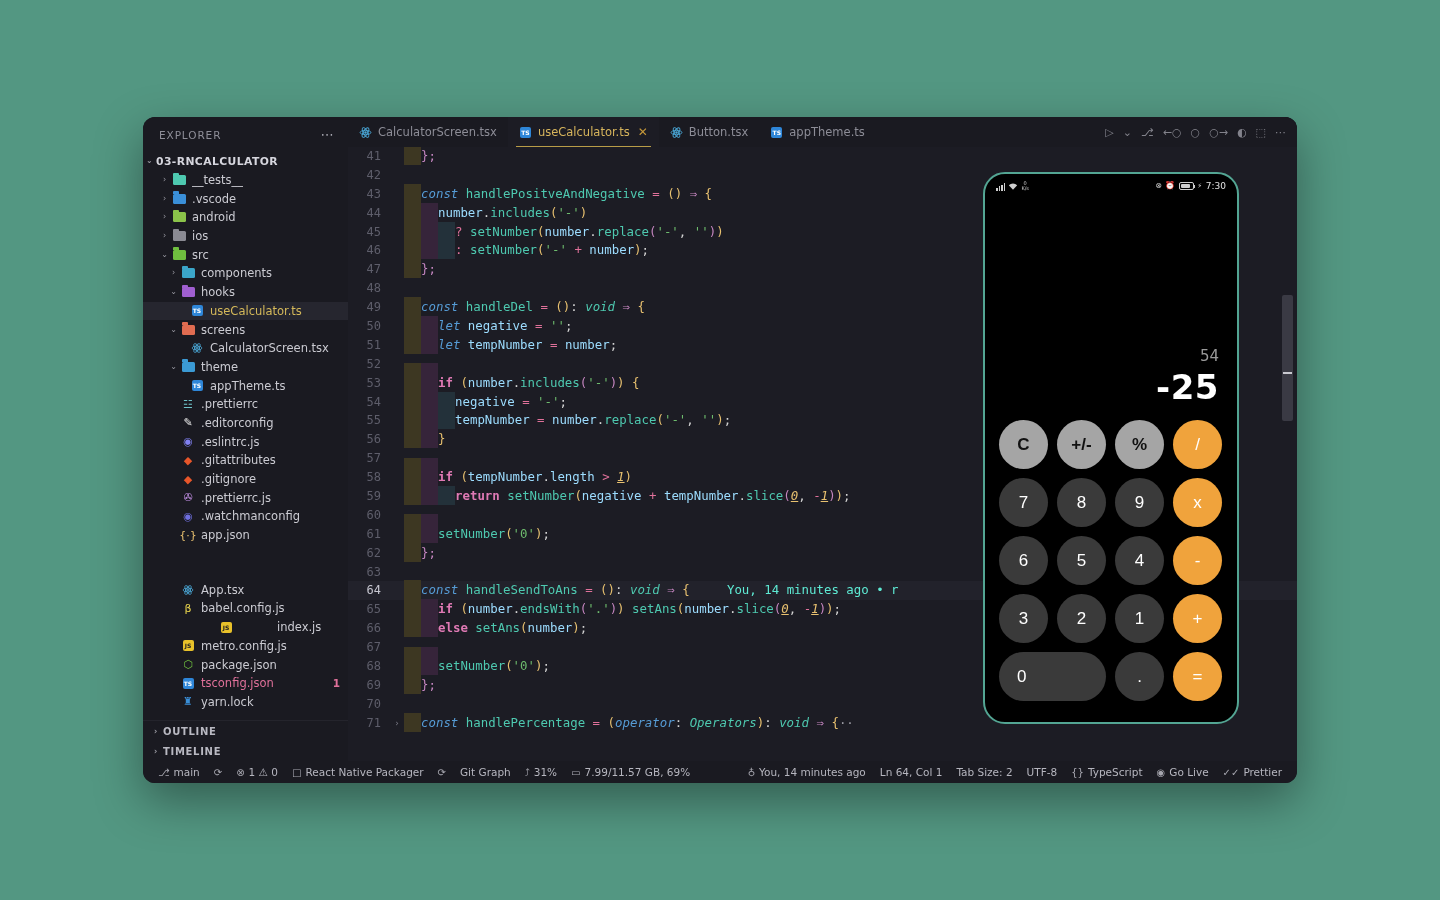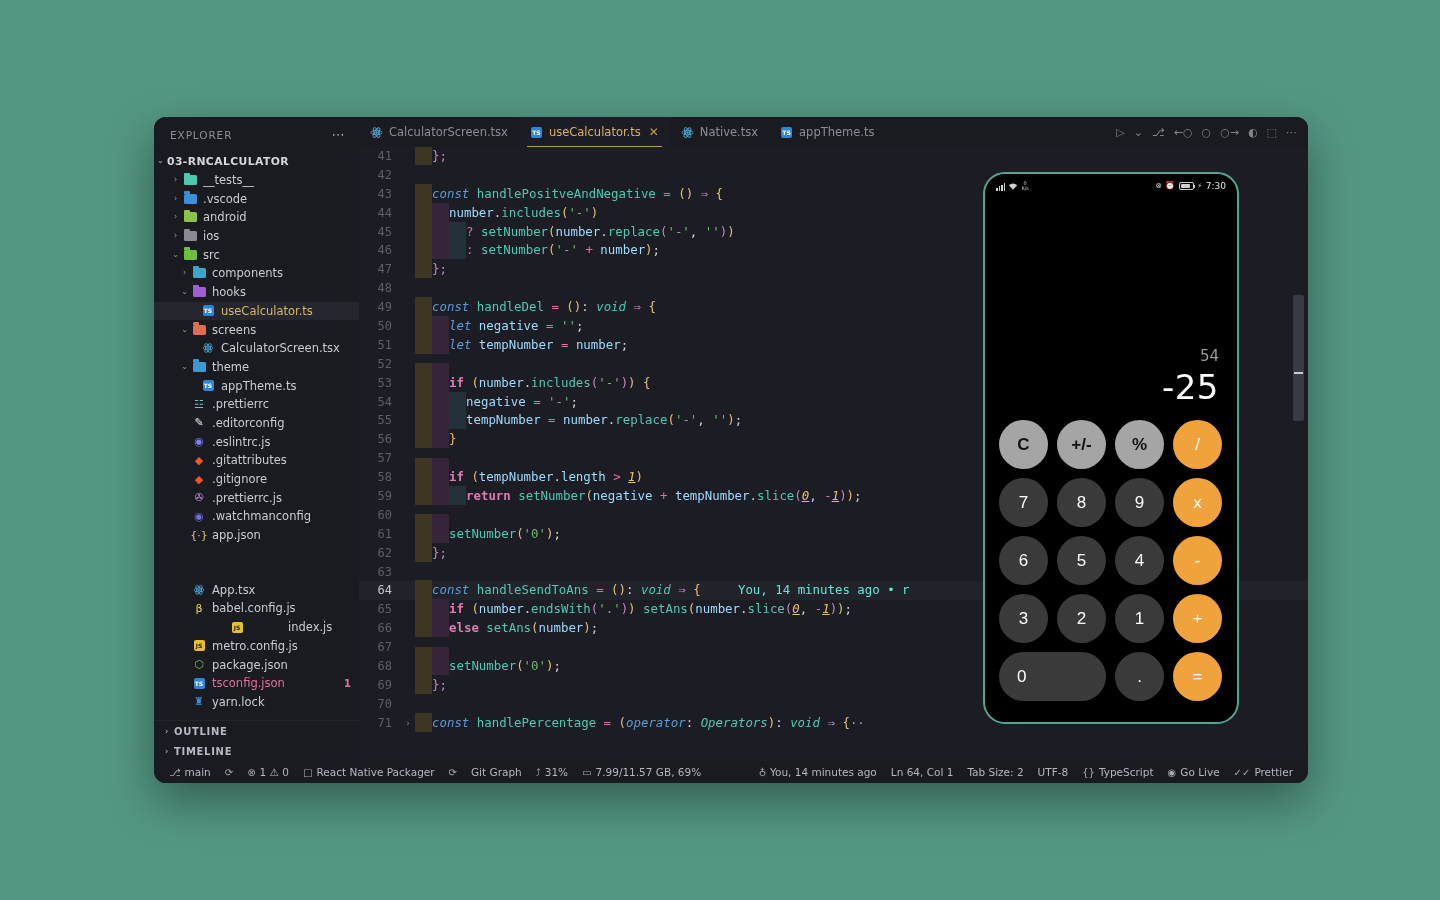--- a/index.html
+++ b/index.html
@@ -5,21 +5,21 @@
   * { box-sizing: border-box; margin: 0; padding: 0; }
   html, body {
     width: 1440px; height: 900px; overflow: hidden;
     background: #539782;
     font-family: "DejaVu Sans", sans-serif;
   }
   #root { position: relative; width: 1440px; height: 900px; background: #539782; }
 
   
   .window {
-    position: absolute; left: 154px; top: 117px;
+    position: absolute; left: 143px; top: 117px;
     width: 1154px; height: 666px;
     background: #1c1c24; border-radius: 12px;
     overflow: hidden;
     box-shadow: 0 18px 48px rgba(0,0,0,.38);
     display: flex; flex-direction: column;
   }
   .win-body { flex: 1; display: flex; min-height: 0; }
 
   
   .sidebar {
@@ -172,21 +172,21 @@
   }
   .battshape::after { content:""; position:absolute; right:-2.5px; top:2px; width:1.5px; height:3px; background:#cfcfcf; }
   .battfill { height: 4px; width: 9px; background:#cfcfcf; margin-left: 1px; border-radius:1px; }
   .ps-time { font-size: 9px; color:#e2e2e2; }
 
   .calc-display {
     padding: 0 18px; text-align: right; color: #fff;
     margin-top: 152px;
   }
   .calc-sub { font-size: 15px; color: #9a9a9a; line-height: 20px; }
-  .calc-main { font-size: 34px; font-weight: 400; line-height: 42px; letter-spacing: .5px; }
+  .calc-main { font-size: 34px; font-weight: 700; line-height: 42px; letter-spacing: .5px; }
 
   .keypad { padding: 12px 14px 0 14px; }
   .krow { display: flex; gap: 9px; margin-bottom: 9px; }
   .key {
     width: 49px; height: 49px; border-radius: 50%;
     display: flex; align-items: center; justify-content: center;
     font-size: 17px; color: #fff; background: #3a3a3a;
     font-family: "Liberation Sans", sans-serif; cursor: default;
   }
   .key.light { background: #a5a5a5; color: #111; font-weight: bold; }
@@ -446,21 +446,21 @@
             </div>
             <div class="tab">
               <span class="tabicon">
                 <svg width="13" height="13" viewBox="0 0 24 24">
                   <ellipse cx="12" cy="12" rx="10" ry="4" fill="none" stroke="#4aa8d8" stroke-width="1.7"></ellipse>
                   <ellipse cx="12" cy="12" rx="10" ry="4" fill="none" stroke="#4aa8d8" stroke-width="1.7" transform="rotate(60 12 12)"></ellipse>
                   <ellipse cx="12" cy="12" rx="10" ry="4" fill="none" stroke="#4aa8d8" stroke-width="1.7" transform="rotate(120 12 12)"></ellipse>
                   <circle cx="12" cy="12" r="2.2" fill="#4aa8d8"></circle>
                 </svg>
               </span>
-              <span>Native.tsx</span>
+              <span>Button.tsx</span>
             </div>
             <div class="tab">
               <span class="tabicon">
                 <span class="ic-sq" style="background:#2e86d8">TS</span>
               </span>
               <span>appTheme.ts</span>
             </div>
             <div class="tabactions">
               <span class="ta" style="font-size: 11px;">▷</span>
               <span class="ta" style="font-size: 11px;">⌄</span>

